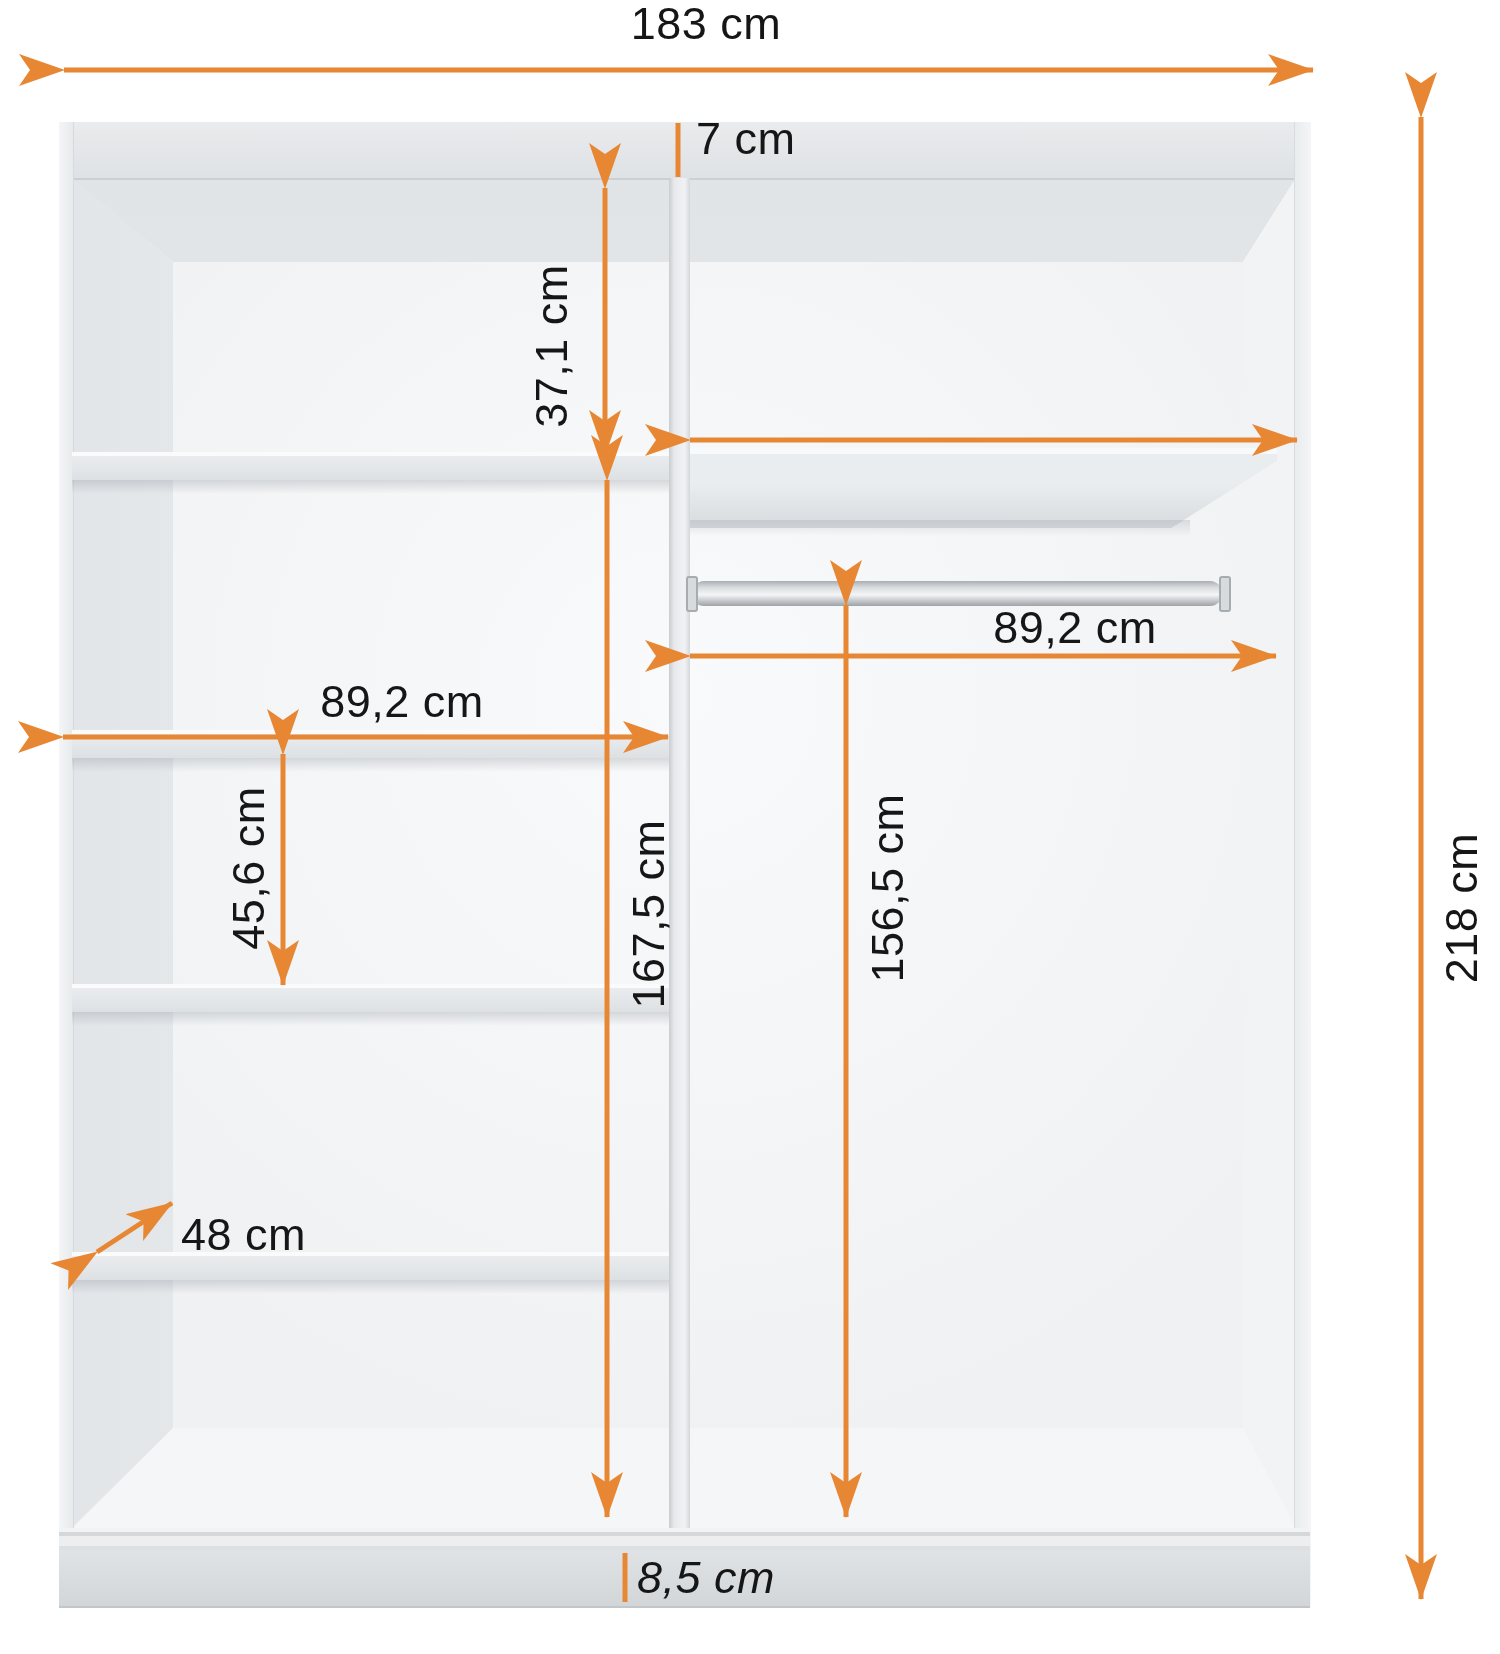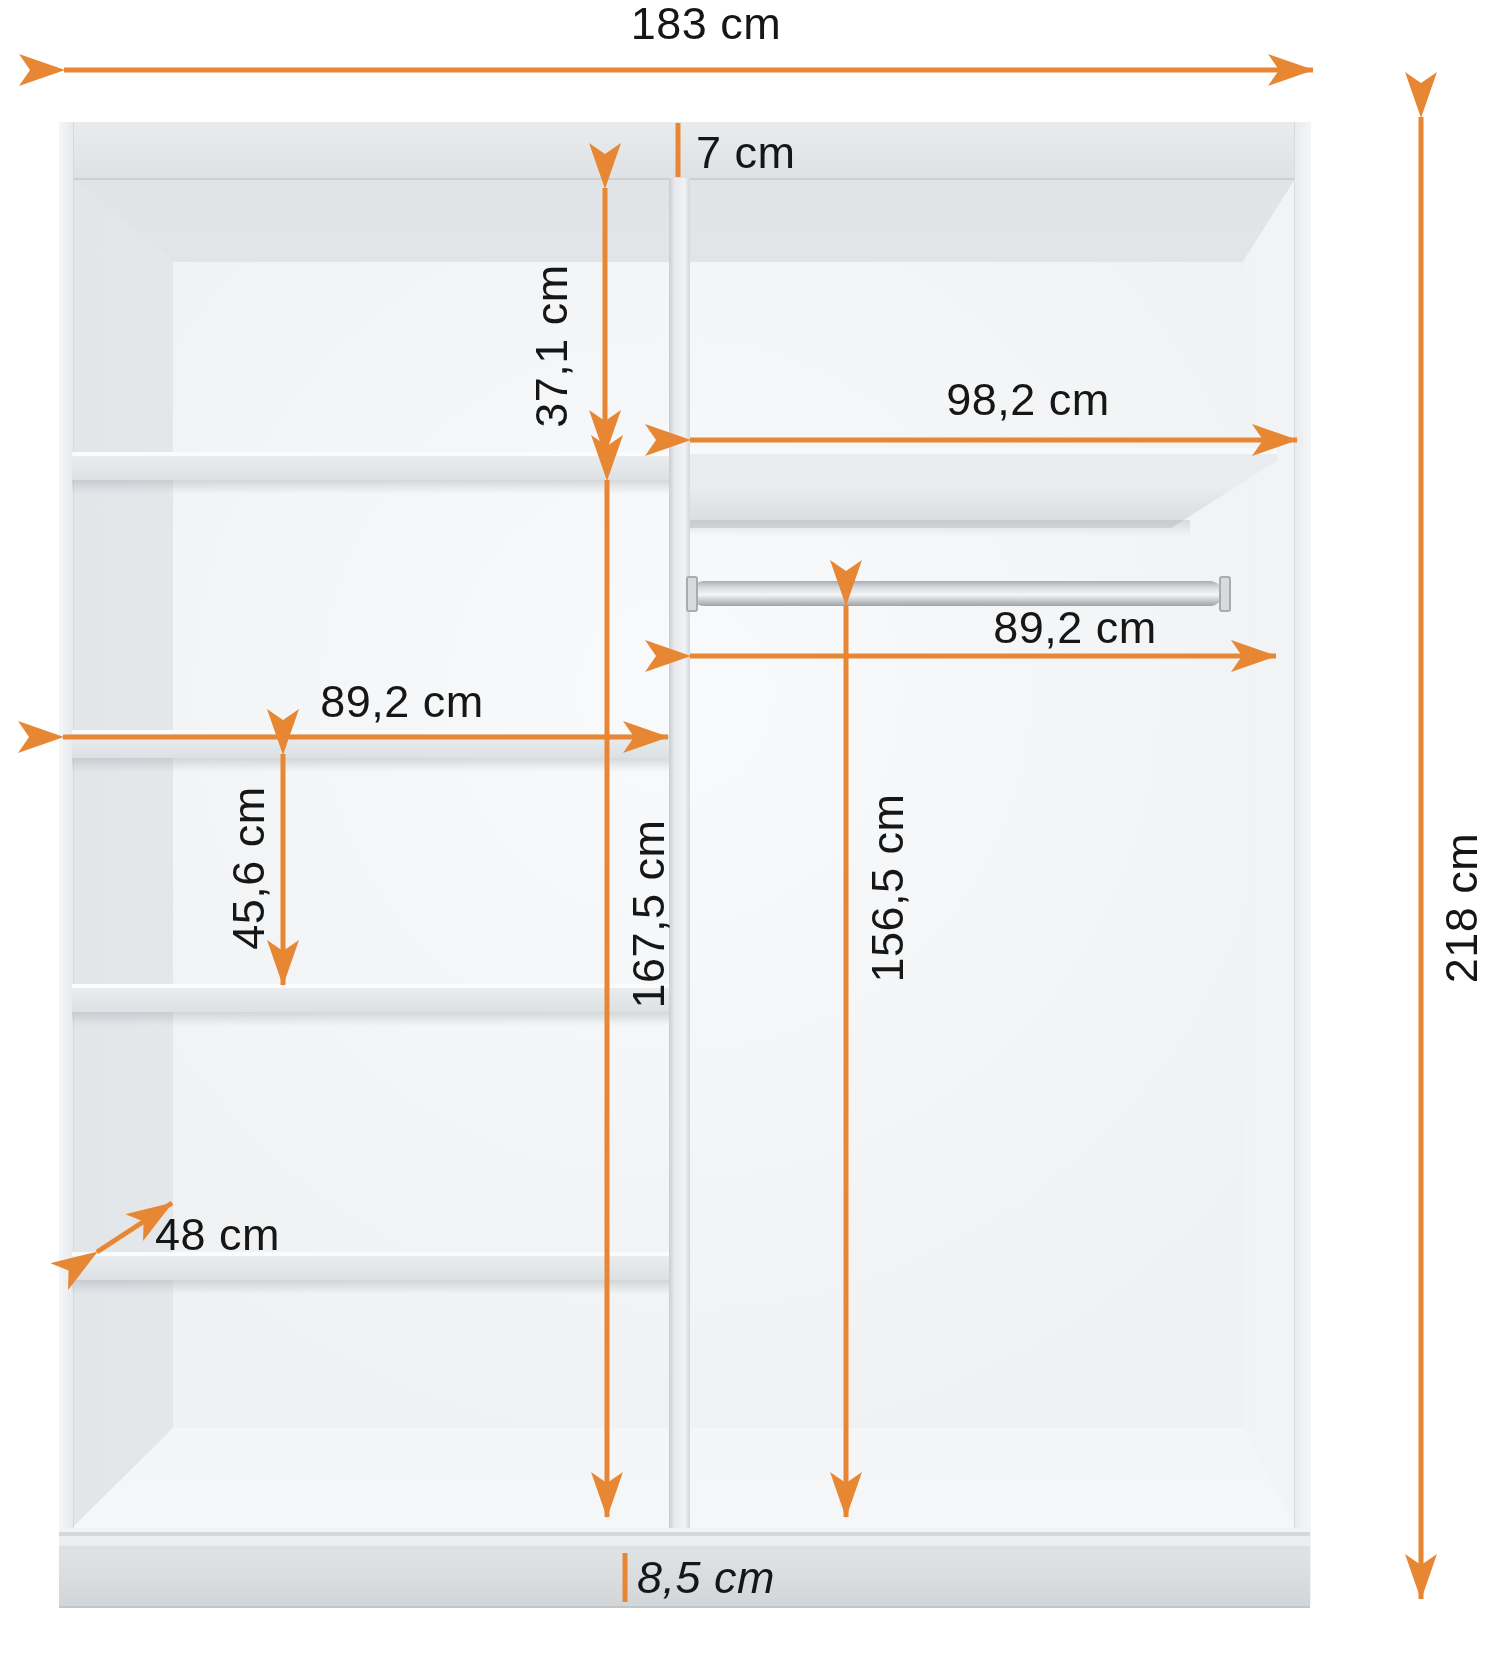--- a/index.html
+++ b/index.html
@@ -131,24 +131,23 @@
     <line class="dim-line" x1="846" y1="605" x2="846" y2="1517" marker-start="url(#ah)" marker-end="url(#ah)"></line>
     <line class="dim-line" x1="63" y1="737" x2="668" y2="737" marker-start="url(#ah)" marker-end="url(#ah)"></line>
     <line class="dim-line" x1="283" y1="754" x2="283" y2="985" marker-start="url(#ah)" marker-end="url(#ah)"></line>
     <line class="dim-line" x1="607" y1="480" x2="607" y2="1517" marker-start="url(#ah)" marker-end="url(#ah)"></line>
     <line class="dim-line" x1="97" y1="1252" x2="172" y2="1203" marker-start="url(#ah)" marker-end="url(#ah)"></line>
     <line class="dim-line" x1="625" y1="1553" x2="625" y2="1602"></line>
   </svg>
 
   <div class="dim-label ctr" style="left:556px;top:1px;width:300px;">183 cm</div>
   <div class="dim-label rot" style="left:1322px;top:885px;">218 cm</div>
-  <div class="dim-label" style="left:696px;top:130px;">7 cm</div>
+  <div class="dim-label" style="left:696px;top:116px;">7 cm</div>
   <div class="dim-label rot" style="left:412px;top:323px;">37,1 cm</div>
-  <div class="dim-label ctr" style="left:878px;top:377px;width:300px;">98,2 cm</div>
   <div class="dim-label ctr" style="left:925px;top:605px;width:300px;">89,2 cm</div>
   <div class="dim-label rot" style="left:748px;top:865px;">156,5 cm</div>
   <div class="dim-label ctr" style="left:252px;top:679px;width:300px;">89,2 cm</div>
   <div class="dim-label rot" style="left:109px;top:845px;">45,6 cm</div>
   <div class="dim-label rot" style="left:509px;top:891px;">167,5 cm</div>
-  <div class="dim-label" style="left:155px;top:1212px;">48 cm</div>
+  <div class="dim-label" style="left:181px;top:1212px;">48 cm</div>
   <div class="dim-label" style="left:637px;top:1555px;font-style:italic;">8,5 cm</div>
 
 </div>
 
 </body></html>

